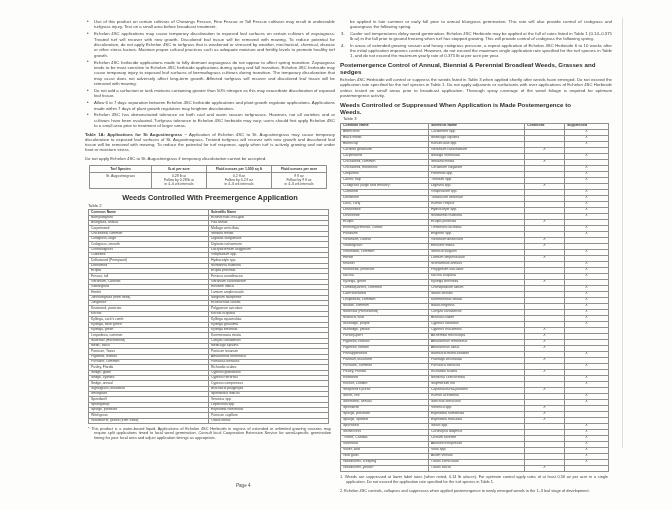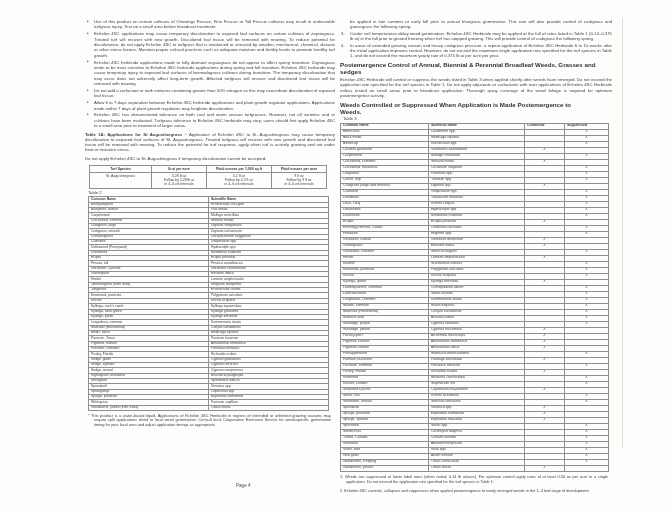--- a/index.html
+++ b/index.html
@@ -88,20 +88,21 @@
           <td>0.2 fl oz
 Follow by 0.2 fl oz
 in 4–6 wk intervals</td>
           <td>9 fl oz
 Follow by 9 fl oz
 in 4–6 wk intervals</td>
         </tr>
       </tbody>
     </table>
 
+    <h2 class="sec-heading">Weeds Controlled With Preemergence Application</h2>
     <div class="tbl-label">Table 2</div>
 
     <table class="t2">
       <colgroup>
           <col style="width:120px">
           <col style="width:120px">
         </colgroup>
       <thead>
         <tr>
 

